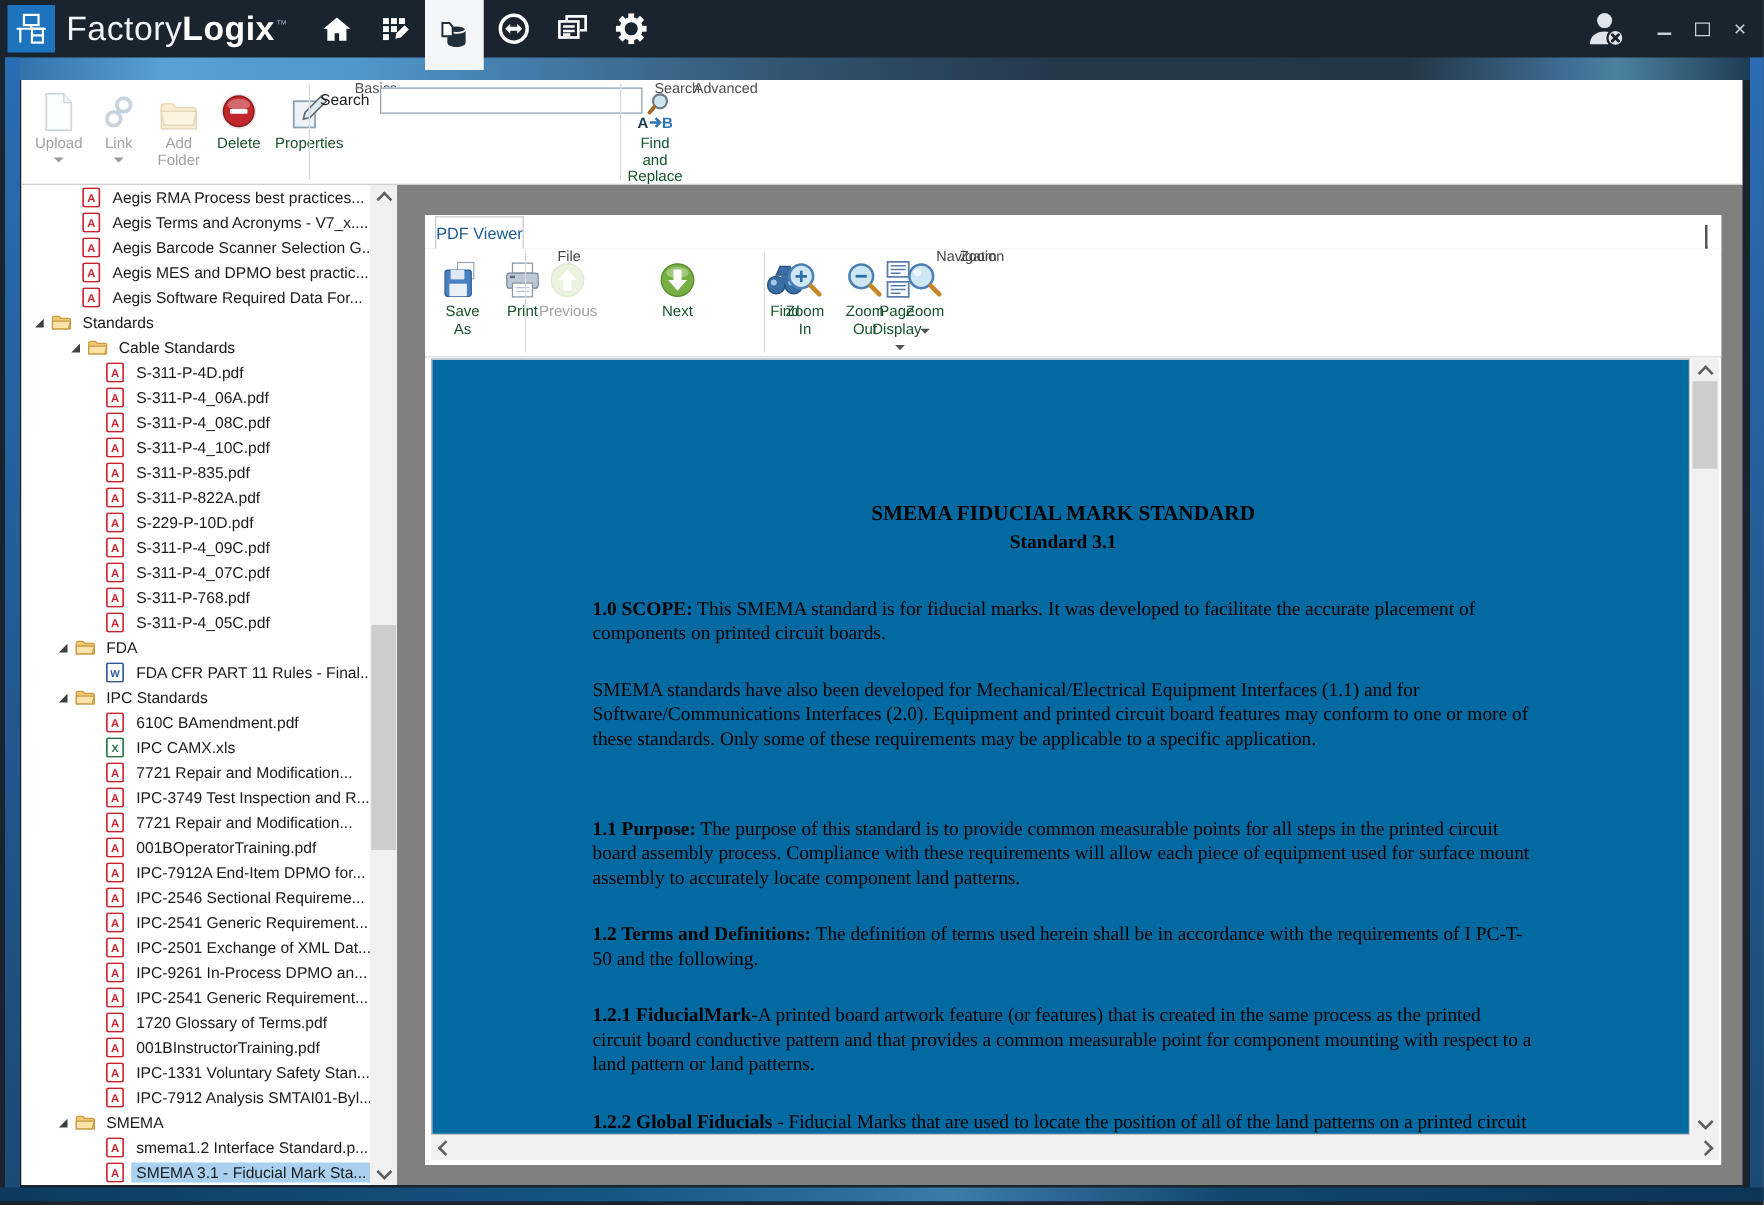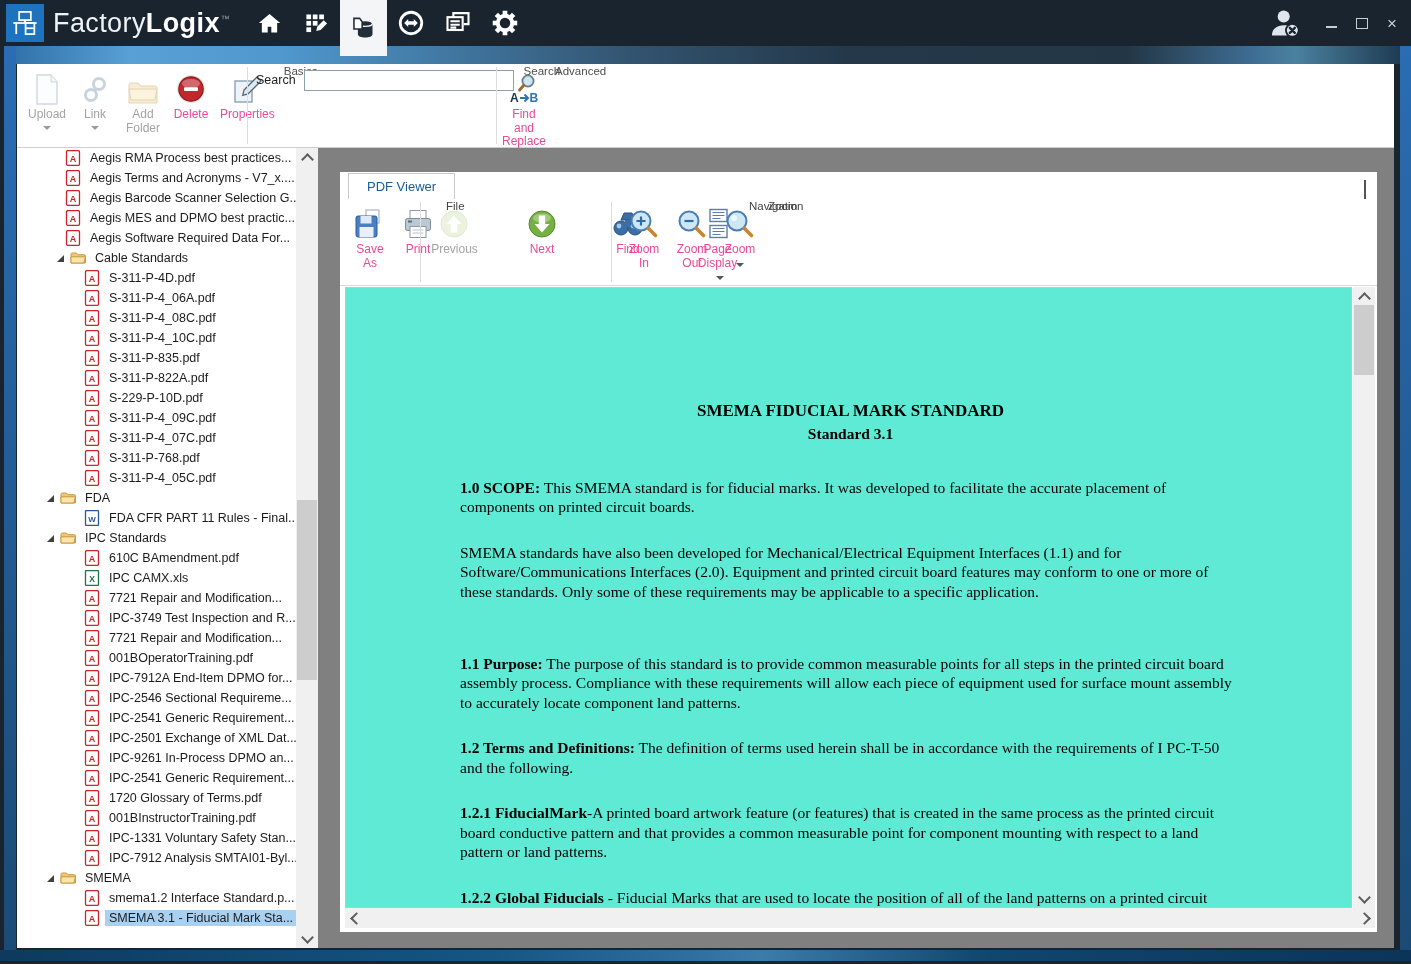--- a/index.html
+++ b/index.html
@@ -35,21 +35,21 @@
 
   
   .ribbon{position:absolute;left:17px;top:64px;width:1377px;height:84px;background:#fff;
      border-bottom:1px solid #cfcfcf;display:flex;box-sizing:border-box;}
   .rgroup{display:flex;flex-direction:row;box-sizing:border-box;}
   .rgroup-content{flex:1;display:flex;align-items:flex-start;padding:2px 4px 0 6px;}
   .rgroup-caption{text-align:center;font-size:11.5px;color:#4e4e4e;padding:1px 0 4px;}
   .rsep{width:1px;background:#dddddd;margin:3px 0;}
   .rbtn{display:flex;flex-direction:column;align-items:center;min-width:38px;padding:2px 5px;cursor:default;}
   .rbtn .ric{height:37px;display:flex;align-items:flex-end;justify-content:center;}
-  .rbtn .rlb{font-size:12px;line-height:1.13;text-align:center;margin-top:3px;color:#ec4899;white-space:pre-line;}
+  .rbtn .rlb{font-size:12px;line-height:1.13;text-align:center;margin-top:3px;color:#14532d;white-space:pre-line;}
   .rbtn.disabled .rlb{color:#a3a3a3;}
   .rbtn.disabled svg{opacity:.55;}
   .caret-down{width:0;height:0;border-left:4px solid transparent;border-right:4px solid transparent;border-top:4px solid #555;}
   .rbtn .under-caret{margin:4px auto 0;border-top-color:#9a9a9a;}
   .searchrow{display:flex;align-items:flex-start;padding:6px 10px 0 8px;flex:1;}
   .searchrow label{font-size:12.5px;color:#1e1e1e;margin:3px 8px 0 0;}
   .searchrow input{width:200px;height:19px;border:1px solid #8fa0ad;font-size:12px;padding:0 4px;outline:none;}
 
   
   .treewrap{position:absolute;left:17px;top:148px;width:279px;height:800px;background:#fff;overflow:hidden;}
@@ -67,34 +67,34 @@
   .chev.left{transform:rotate(45deg);margin-left:3px;}
   .chev.right{transform:rotate(225deg);margin-right:3px;}
   .thumb{position:absolute;background:#cdcdcd;}
   .grip{position:absolute;left:319px;top:534px;width:3px;height:3px;background:#d6d6d6;
         box-shadow:0 6px 0 #d6d6d6,0 12px 0 #d6d6d6,0 18px 0 #d6d6d6;}
 
   
   .gpanel{position:absolute;left:318px;top:148px;width:1076px;height:800px;background:#808080;}
   .viewer{position:absolute;left:22px;top:24px;width:1037px;height:760px;background:#fff;}
   .tabstrip{position:relative;height:27px;border-bottom:1px solid #d9d9d9;background:#fff;}
-  .tab{position:absolute;left:8px;top:1px;height:26px;line-height:26px;padding:0 18px;
+  .tab{position:absolute;left:8px;top:1px;height:26px;line-height:26px;padding:0 0;
        border:1px solid #c9c9c9;border-bottom:none;background:#fff;color:#1a5a96;font-size:13px;}
   .collapse-btn{position:absolute;right:11px;top:8px;}
   .collapse-btn .chev{border-color:#555;}
   .vribbon{position:absolute;left:0;top:27px;width:100%;height:87px;border-bottom:1px solid #d9d9d9;
        display:flex;box-sizing:border-box;background:#fff;}
   .vribbon .rgroup-caption{color:#444;}
   .vribbon .rbtn .rlb{font-size:12px;}
-  .pdoc{position:absolute;left:5px;top:115px;width:1007px;height:621px;background:#5eead4;border:1px solid #c4c4c4;
+  .pdoc{position:absolute;left:5px;top:115px;width:1007px;height:621px;background:#0369a1;border:1px solid #c4c4c4;
        box-sizing:border-box;overflow:hidden;padding:112px 110px 0 114px;
        font-family:"Liberation Serif",serif;font-size:15.5px;line-height:1.26;color:#000;}
   .pdoc h1{font-size:17px;margin:0;text-align:center;font-weight:bold;}
   .pdoc h2{font-size:15.5px;margin:3px 0 0;text-align:center;font-weight:bold;}
-  .dpara{margin:26px 0 0;}
+  .dpara{margin:26px 14px 0;}
   .dpara:first-child{margin-top:34px;}
   .dpara.gap-lg{margin-top:52px;}
   .vsb{position:absolute;left:1013px;top:115px;width:22px;height:621px;background:#f0f0f0;}
   .hsb{position:absolute;left:5px;top:736px;width:1030px;height:20px;background:#f0f0f0;}
   .hbtn{position:absolute;top:0;width:19px;height:20px;display:flex;align-items:center;justify-content:center;}
 </style>
 </head>
 <body>
 
 <div class="titlebar">
@@ -336,20 +336,30 @@
         <span class="tlabel">Aegis MES and DPMO best practic...</span>
       </div>
       <div class="trow" style="padding-left: 48px;">
         <span class="ficon">
           <svg width="16" height="16" viewBox="0 0 16 16">
             <rect x="1.5" y="0.5" width="13" height="15" rx="1.5" fill="#fff" stroke="#cc2229" stroke-width="1.3"></rect>
             <text x="8" y="11.5" font-size="9" font-weight="bold" fill="#cc2229" text-anchor="middle" font-family="Liberation Sans, sans-serif">A</text>
           </svg>
         </span>
         <span class="tlabel">Aegis Software Required Data For...</span>
+      </div>
+      <div class="trow" style="padding-left: 11px;">
+        <span class="expander"></span>
+        <span class="ficon">
+          <svg width="16" height="16" viewBox="0 0 16 16">
+            <path d="M1 4.5c0-.8.5-1.5 1.3-1.5h4l1.6 1.7h6.4c.7 0 1.2.6 1.2 1.3V13H1z" fill="#f5c66f" stroke="#c79b43"></path>
+            <path d="M1 6.8h14.5L13.8 13H1z" fill="#fbe3a9" stroke="#c79b43"></path>
+          </svg>
+        </span>
+        <span class="tlabel">Standards</span>
       </div>
       <div class="trow" style="padding-left: 40px;">
         <span class="expander"></span>
         <span class="ficon">
           <svg width="16" height="16" viewBox="0 0 16 16">
             <path d="M1 4.5c0-.8.5-1.5 1.3-1.5h4l1.6 1.7h6.4c.7 0 1.2.6 1.2 1.3V13H1z" fill="#f5c66f" stroke="#c79b43"></path>
             <path d="M1 6.8h14.5L13.8 13H1z" fill="#fbe3a9" stroke="#c79b43"></path>
           </svg>
         </span>
         <span class="tlabel">Cable Standards</span>

